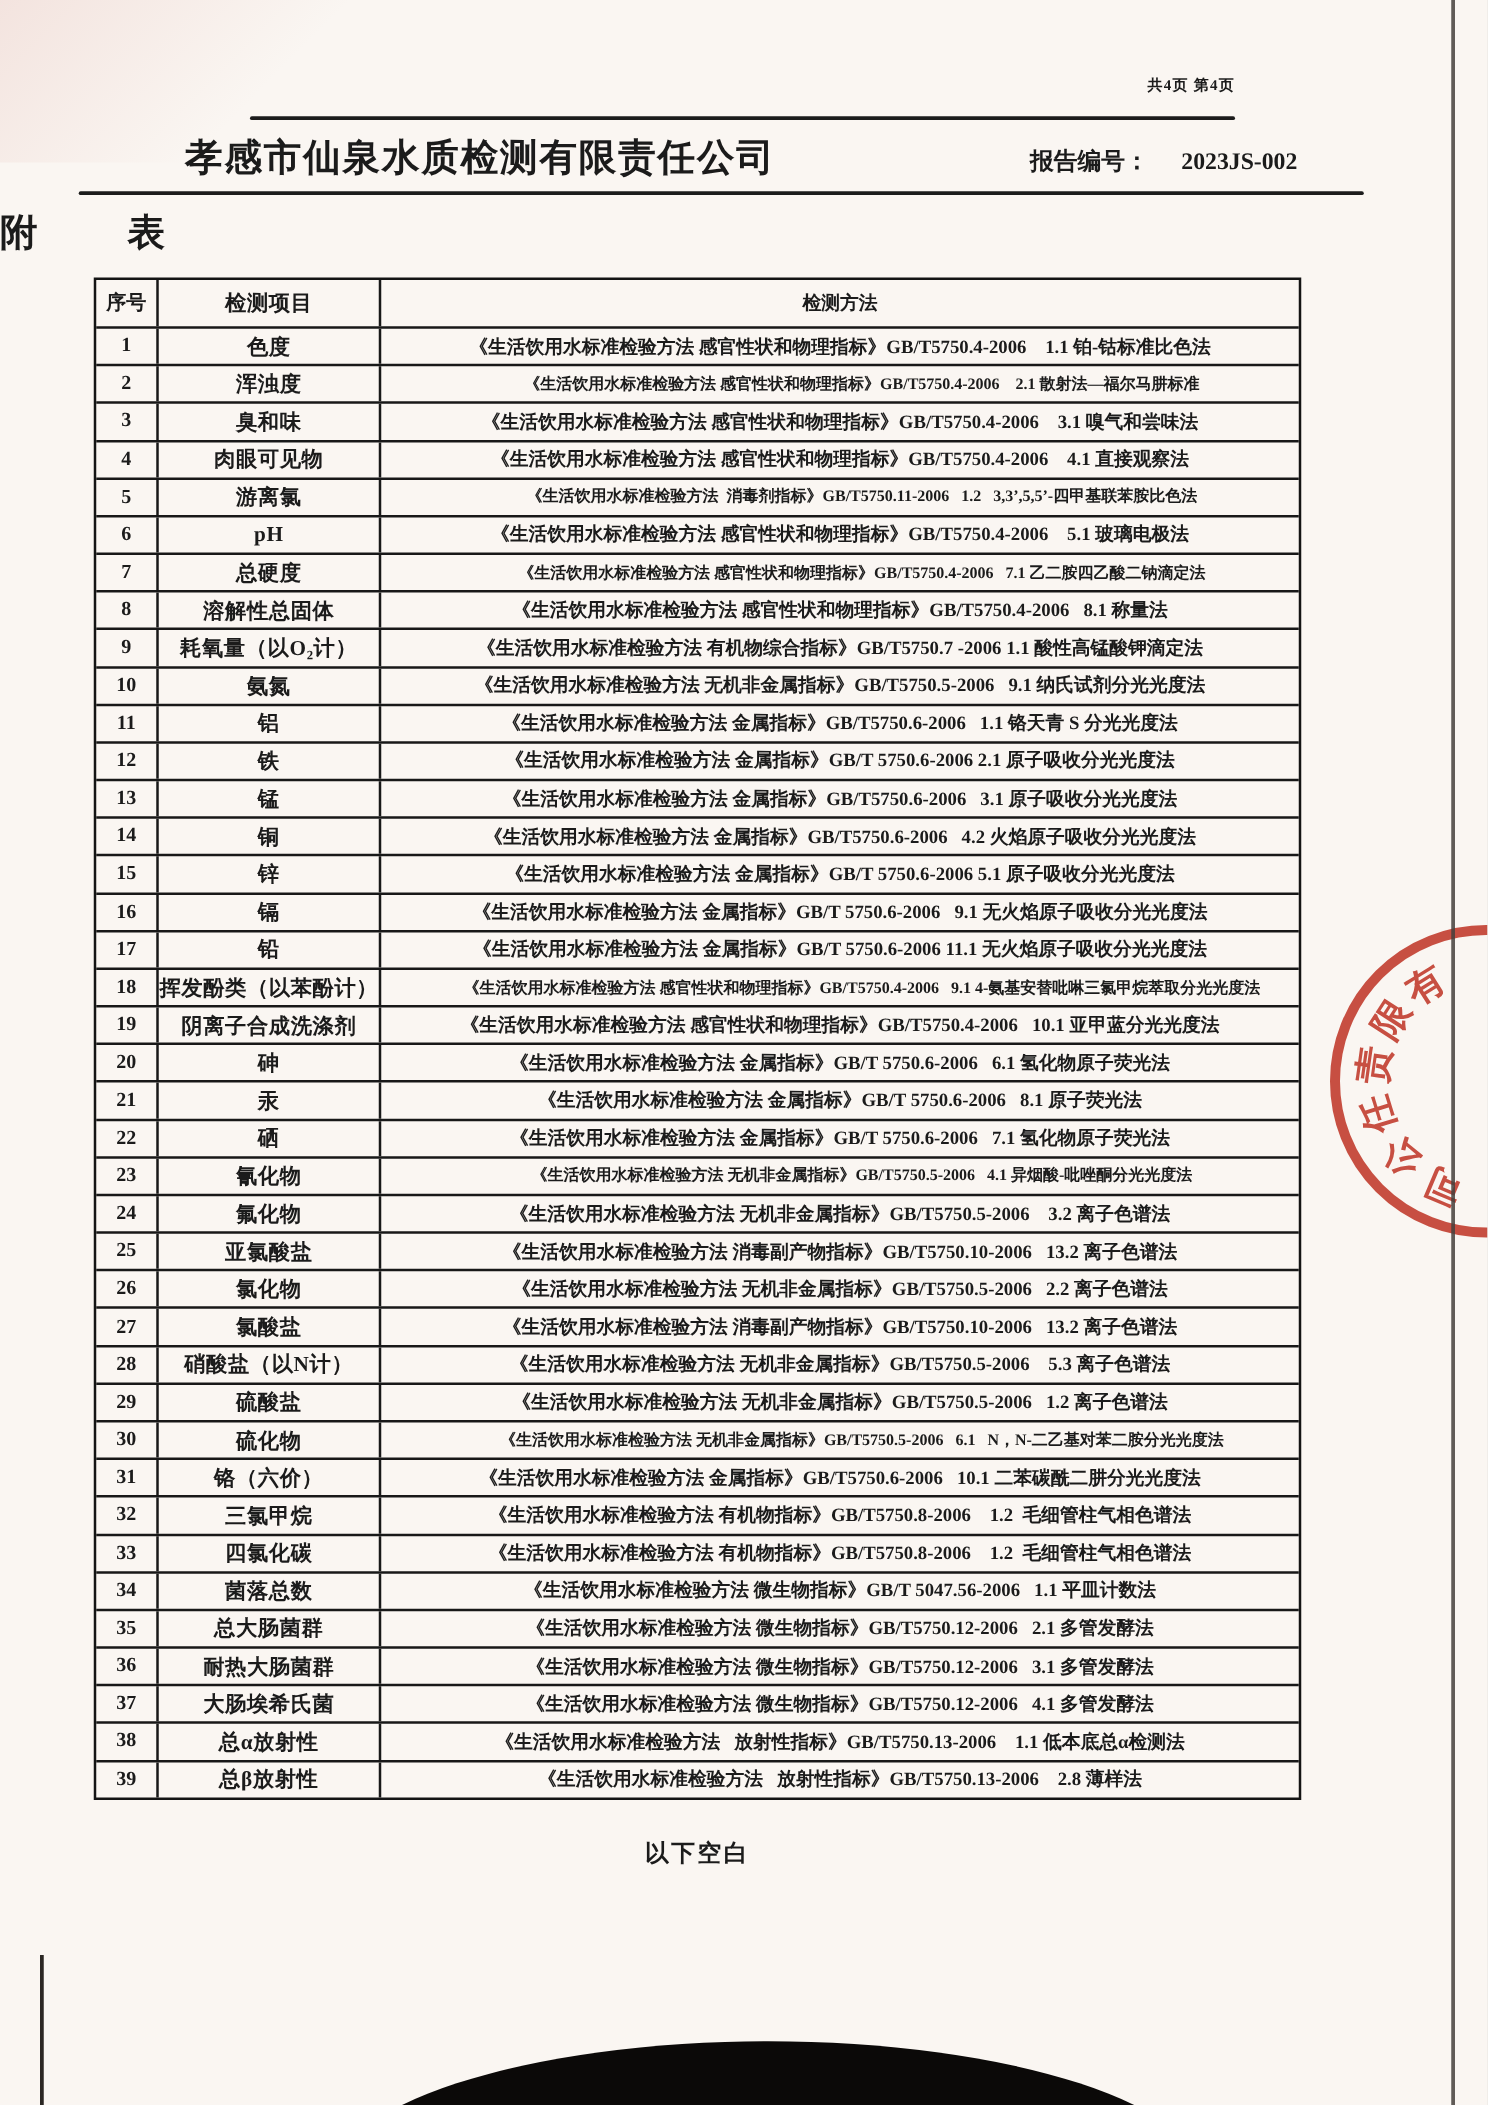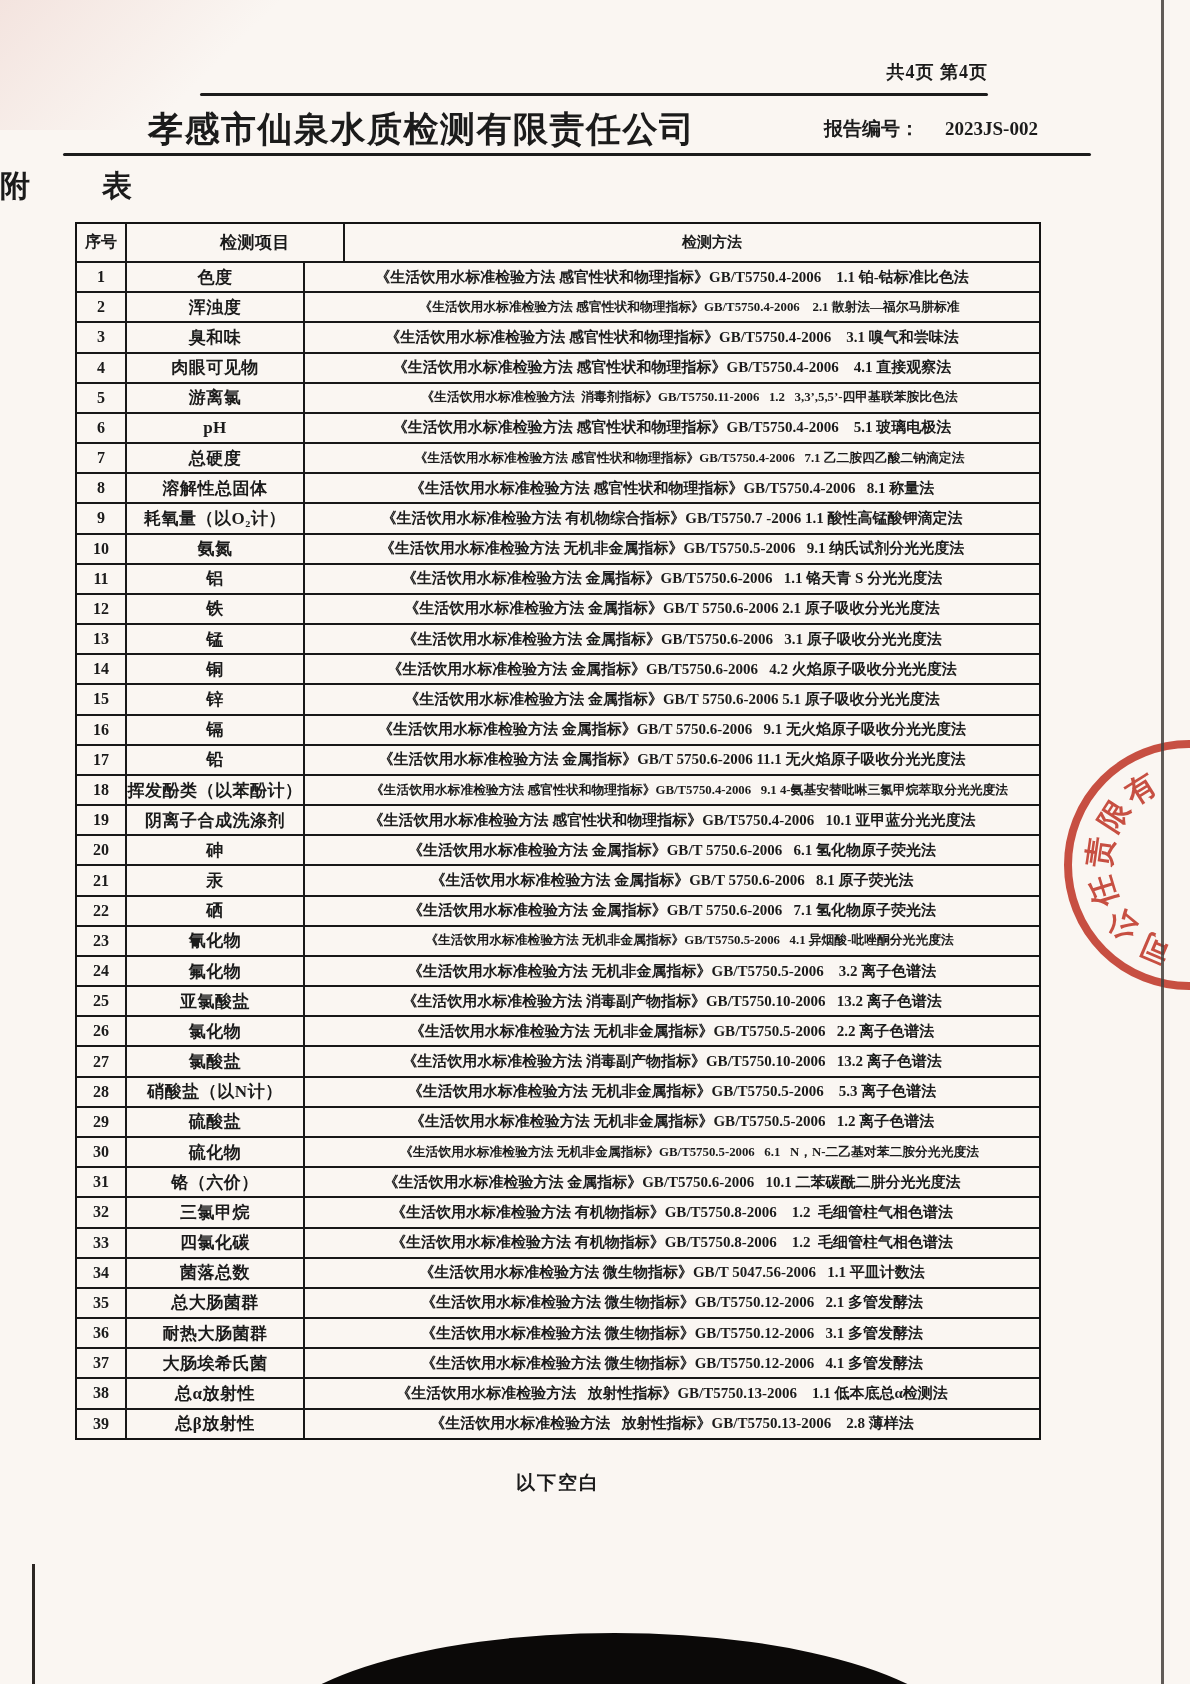--- a/index.html
+++ b/index.html
@@ -11,48 +11,48 @@
     font-family:"Liberation Serif","DejaVu Serif",serif;
     color:#1b1b1b;
   }
   .corner-tint{
     position:absolute;left:0;top:0;width:340px;height:130px;
     background:linear-gradient(135deg, rgba(228,185,178,0.30), rgba(228,185,178,0) 60%);
     pointer-events:none;
   }
   .pagination{
     position:absolute;top:60px;left:0;width:988px;
-    text-align:right;font-size:18px;font-weight:bold;letter-spacing:1px;
+    text-align:right;font-size:12px;font-weight:bold;letter-spacing:1px;
   }
   .rule{position:absolute;background:#1c1c1c;border-radius:2px;}
   .rule-top{top:93px;left:200px;width:788px;height:3px;}
   .rule-mid{top:153px;left:63px;width:1028px;height:3px;}
   .company{
     position:absolute;top:106px;left:148px;
-    font-size:35px;font-weight:bold;letter-spacing:1.5px;
+    font-size:30px;font-weight:bold;letter-spacing:1.5px;
     font-family:"Liberation Sans","DejaVu Sans",sans-serif;
   }
   .report-no{
     position:absolute;top:116px;left:824px;
     font-size:19px;font-weight:bold;white-space:pre;
   }
   .report-no .val{margin-left:26px;}
   .doc-title{
     position:absolute;top:166px;left:0;width:1110px;
     font-size:30px;font-weight:bold;letter-spacing:4px;
   }
   
   .table{
     position:absolute;top:222px;left:75px;width:966px;height:1218px;
     border:2.5px solid #141414;box-sizing:border-box;
     display:flex;flex-direction:column;
   }
   .t-header{
     display:flex;height:37px;flex:none;
-    font-weight:bold;font-size:17px;gap:40px;
+    font-weight:bold;font-size:17px;
   }
   .t-row{display:flex;flex:1;border-top:2px solid #181818;}
   .c{
     display:flex;align-items:center;justify-content:center;
     box-sizing:border-box;white-space:pre;overflow:visible;
   }
   .c-no{width:50px;border-right:2px solid #181818;font-size:16px;font-weight:bold;}
   .c-item{width:178px;border-right:2px solid #181818;font-size:17px;font-weight:bold;letter-spacing:0.5px;}
   .c-method{flex:1;font-size:15px;font-weight:bold;}
   .c-method.small{font-size:12.8px;padding-left:35px;}

